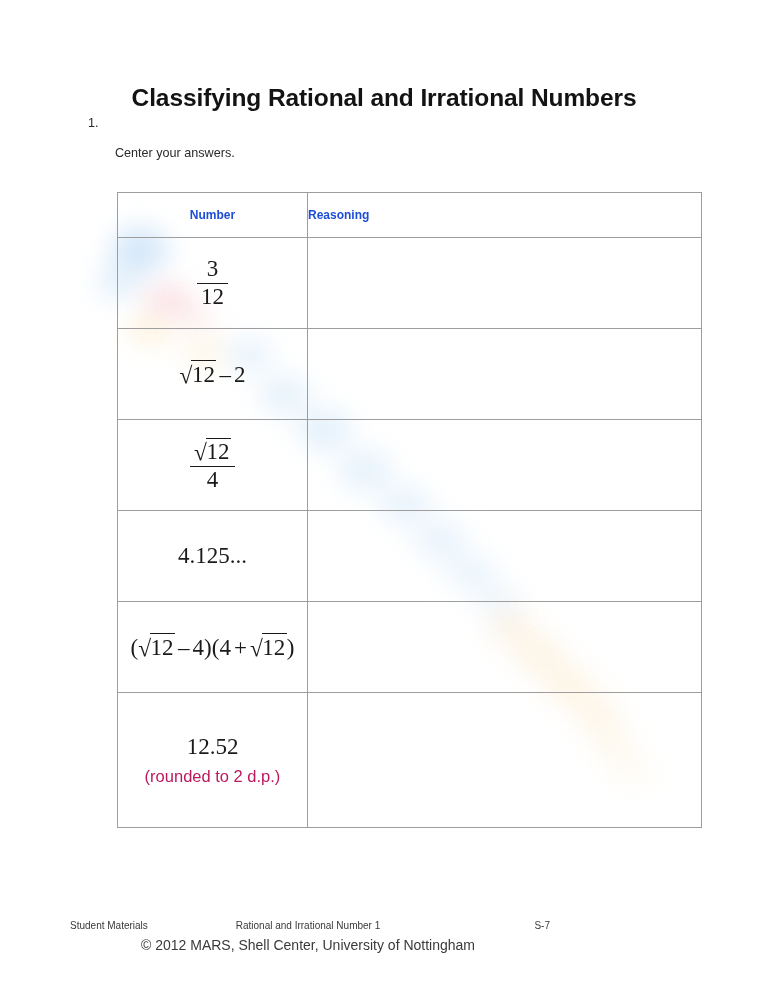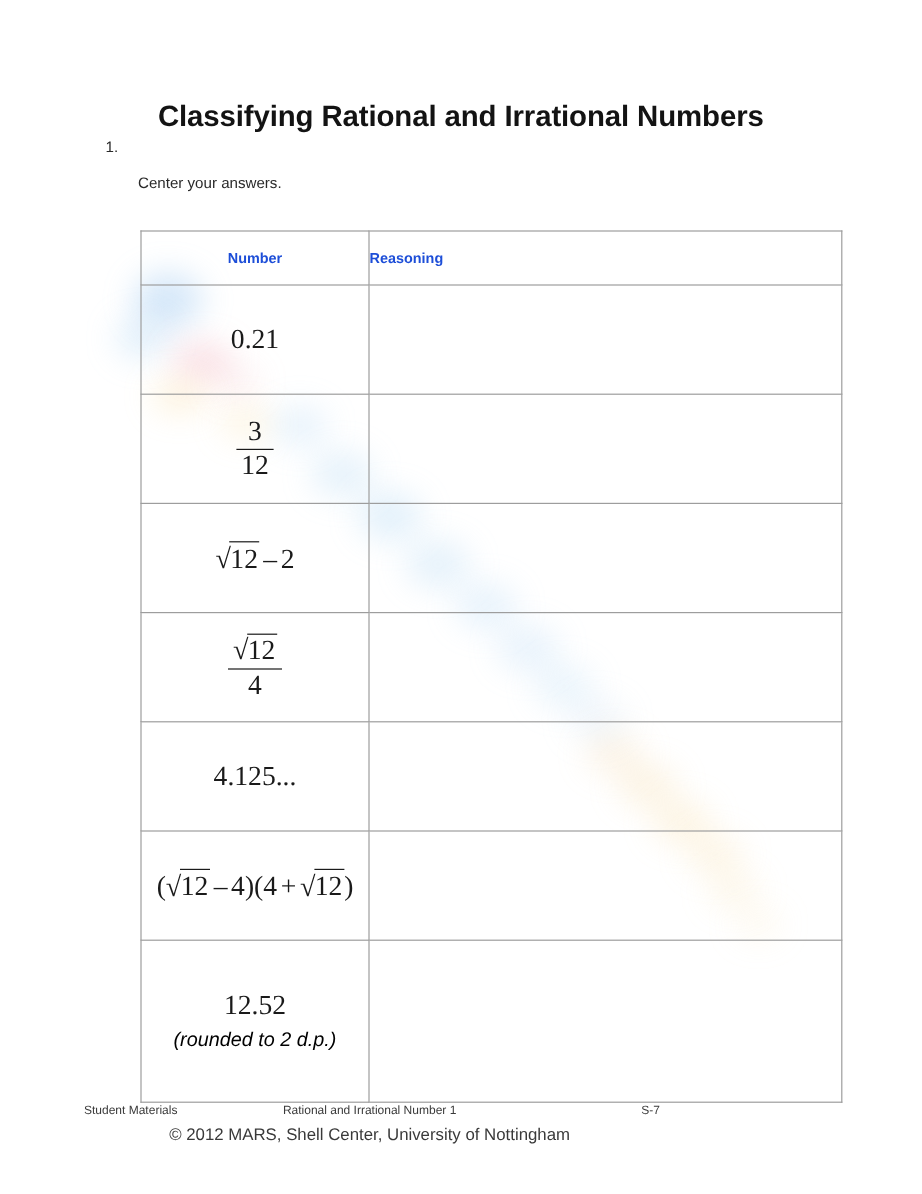--- a/index.html
+++ b/index.html
@@ -151,22 +151,21 @@
     border-top: 1.3px solid #1a1a1a;
     padding: 1px 1.5px 0 0.5px;
     margin-left: -1px;
   }
   .op { padding: 0 3px; }
   .rounded-note {
     display: block;
     font-family: "Liberation Sans", sans-serif;
     font-size: 16.5px;
     margin-top: 7px;
-    color: #000000;
-    font-style: italic;
+    color: #be185d;
   }
   .big-num-line {
     display: block;
     font-family: "Liberation Serif", serif;
     font-size: 23px;
   }
 
   
   #footer {
     position: absolute;
@@ -228,26 +227,20 @@
       <col class="col-reason">
     </colgroup>
     <thead>
       <tr>
         <th class="h-number">Number</th>
         <th class="h-reason">Reasoning</th>
       </tr>
     </thead>
     <tbody>
 
-      <tr class="r1">
-        <td class="num-cell">
-          <span>0.21</span>
-        </td>
-        <td class="reason-cell"></td>
-      </tr>
 
       <tr class="r2">
         <td class="num-cell">
           <span class="frac">
             <span class="top">3</span>
             <span class="bot">12</span>
           </span>
         </td>
         <td class="reason-cell"></td>
       </tr>

